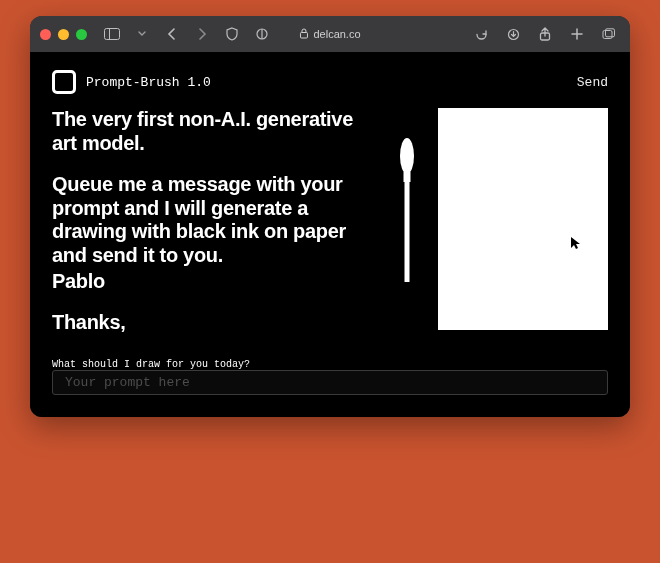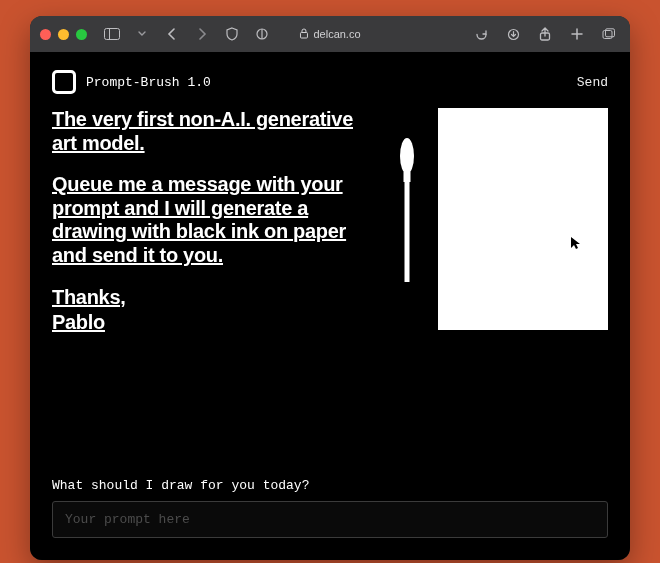--- a/index.html
+++ b/index.html
@@ -6,21 +6,21 @@
   body{
     background:#c9532f;
     font-family: -apple-system,BlinkMacSystemFont,"Segoe UI",Helvetica,Arial,sans-serif;
     width:660px;
     height:563px;
     overflow:hidden;
   }
   .browser{
     position:absolute;
     left:30px; top:16px;
-    width:600px; height:544px;
+    width:600px; height:401px;
     background:#2b2b2d;
     border-radius:12px;
     box-shadow:0 10px 30px rgba(0,0,0,0.35);
     overflow:hidden;
   }
   
   .tbar{
     height:36px;
     background:#3a3a3c;
     display:flex;
@@ -71,21 +71,20 @@
   .app-brand{display:flex;align-items:center;gap:10px}
   .app-logo{
     width:18px;height:18px;border:3px solid #fff;border-radius:5px;
   }
   .queue{color:#eee}
 
   .hero{
     display:flex;
     gap:18px;
     align-items:flex-start;
-    text-decoration:underline;
   }
   .intro{
     flex:1;
     font-family: Helvetica, Arial, sans-serif;
     font-weight:800;
     font-size:20px;
     line-height:1.18;
     letter-spacing:-0.3px;
   }
   .intro p{margin:0 0 18px 0}
@@ -99,32 +98,32 @@
   .canvas{
     width:170px;height:222px;background:#fff;position:relative;
   }
   .cursor{
     position:absolute; right:28px; top:128px;
     font-size:12px; color:#000;
   }
 
   .prompt-block{margin-top:auto}
   .prompt-label{
-    font-size:13px;color:#fff;margin-bottom:8px;
+    font-size:10px;color:#fff;
     font-family:"Courier New",Courier,monospace;
   }
   .prompt-input{
     width:100%;
     box-sizing:border-box;
     background:#0a0a0a;
     border:1px solid #3b3b3b;
     color:#fff;
     font-family:"Courier New",Courier,monospace;
     font-size:13px;
-    padding:10px 12px;
+    padding:4px 12px;
     border-radius:3px;
     outline:none;
   }
   .prompt-input::placeholder{color:#4c4c4c}
 </style>
 </head>
 <body>
 
 <div class="browser">
 
@@ -218,22 +217,22 @@
         <div class="app-logo"></div>
         <span>Prompt-Brush 1.0</span>
       </div>
       <span class="queue">Send</span>
     </div>
 
     <div class="hero">
       <div class="intro">
         <p>The very first non-A.I. generative art model.</p>
         <p>Queue me a message with your prompt and I will generate a drawing with black ink on paper and send it to you.</p>
+        <p class="sign" style="margin-top:-16px">Pablo</p>
         <p class="sign">Thanks,</p>
-        <p class="sign" style="margin-top:-16px">Pablo</p>
       </div>
 
       <div class="brush-col">
         <svg width="18" height="150" viewBox="0 0 18 150">
           <ellipse cx="9" cy="18" rx="7" ry="18" fill="#fff"></ellipse>
           <rect x="5.5" y="34" width="7" height="10" fill="#fff"></rect>
           <rect x="6.5" y="44" width="5" height="100" fill="#fff"></rect>
         </svg>
       </div>
 

